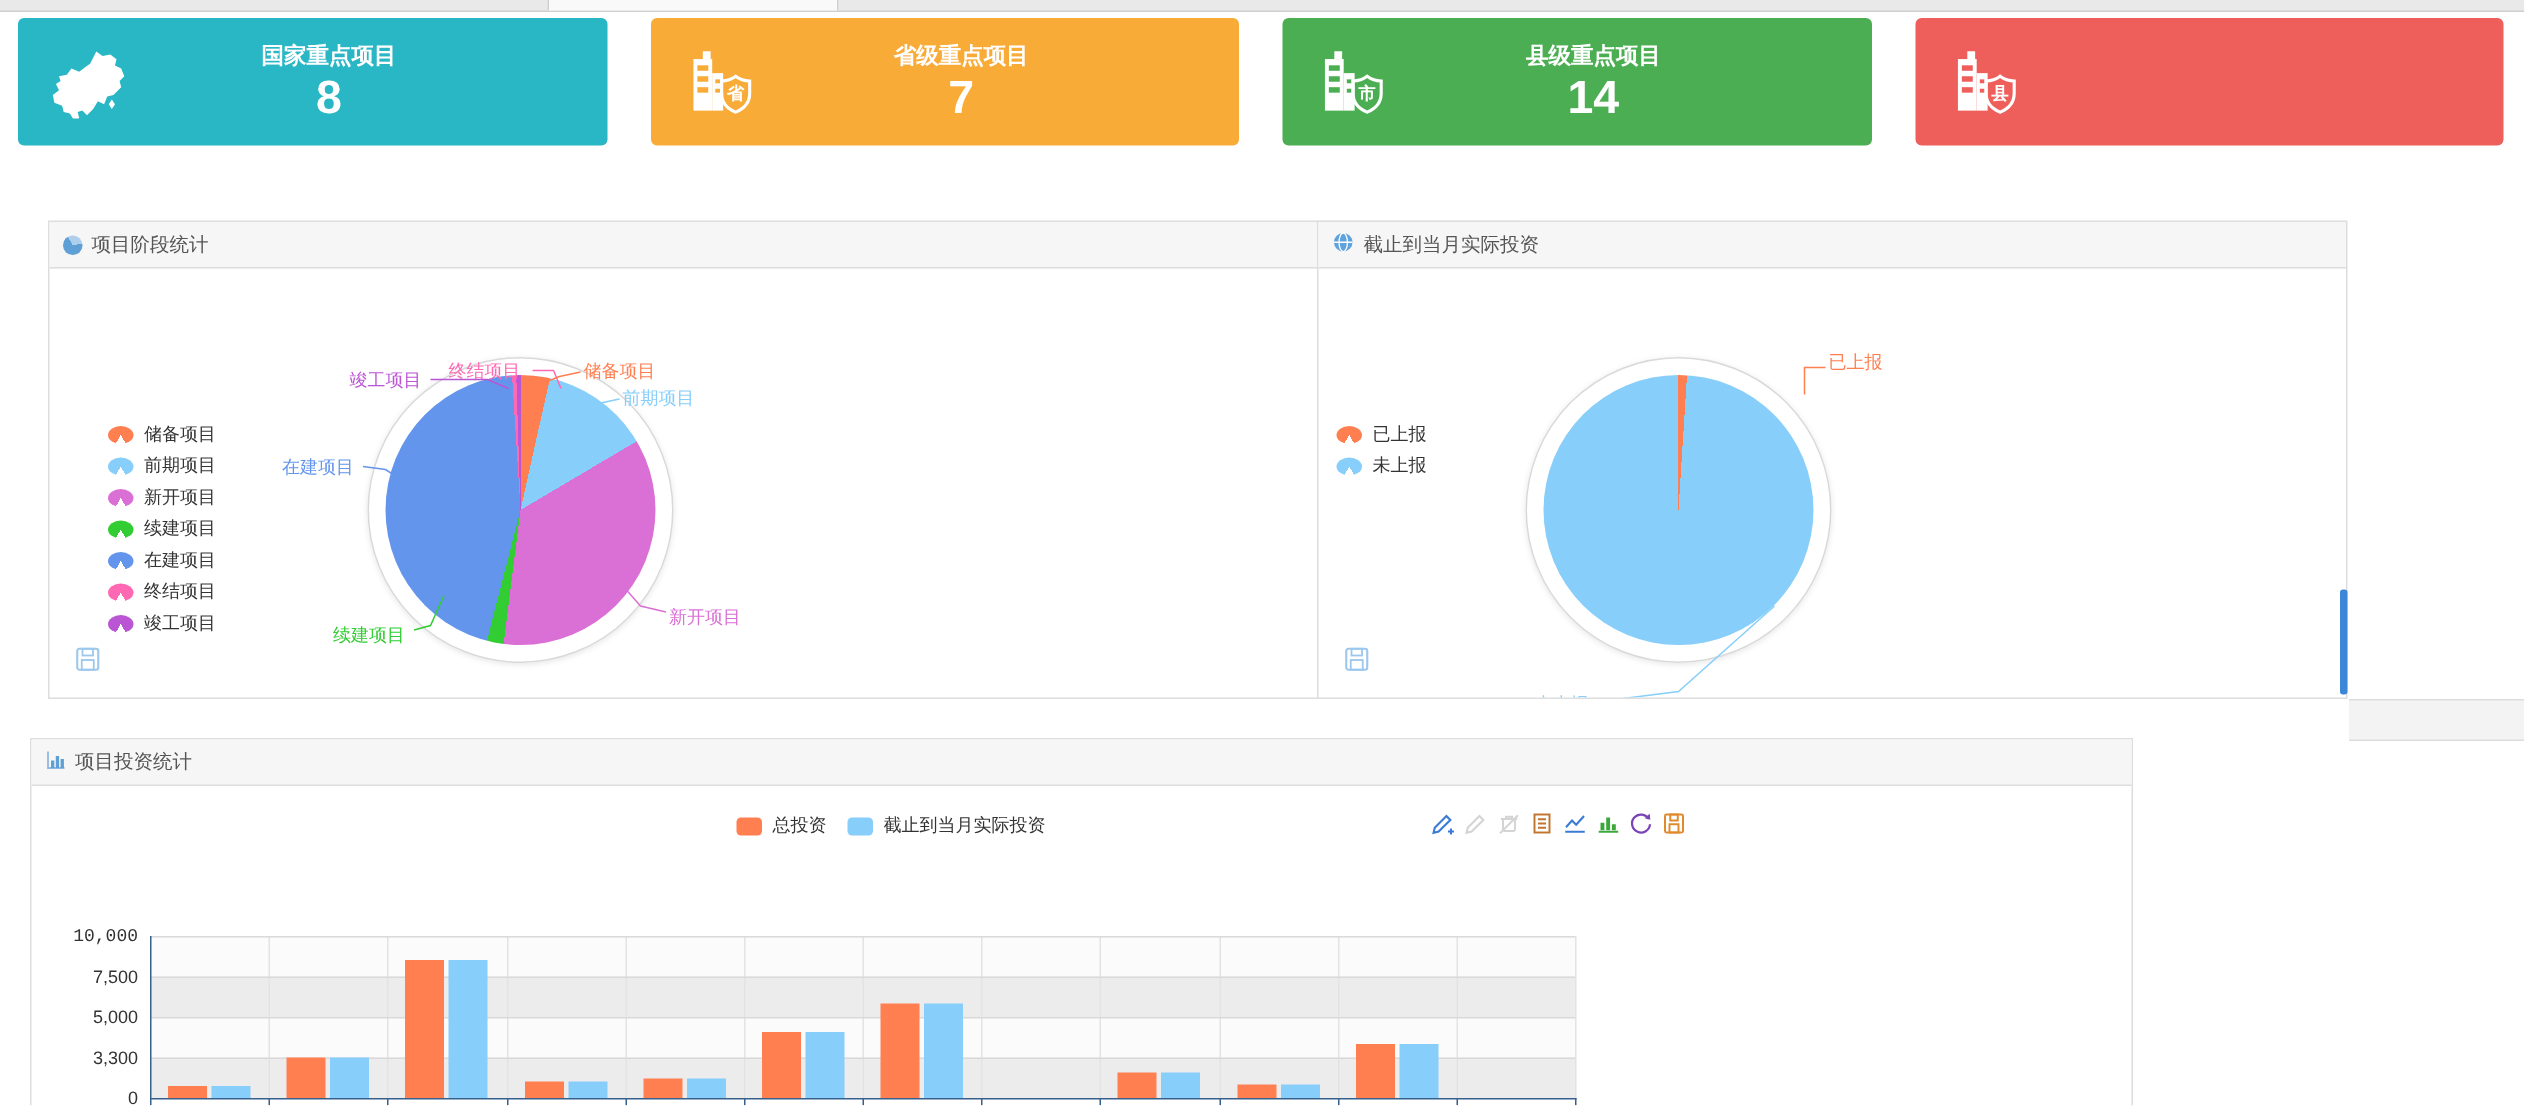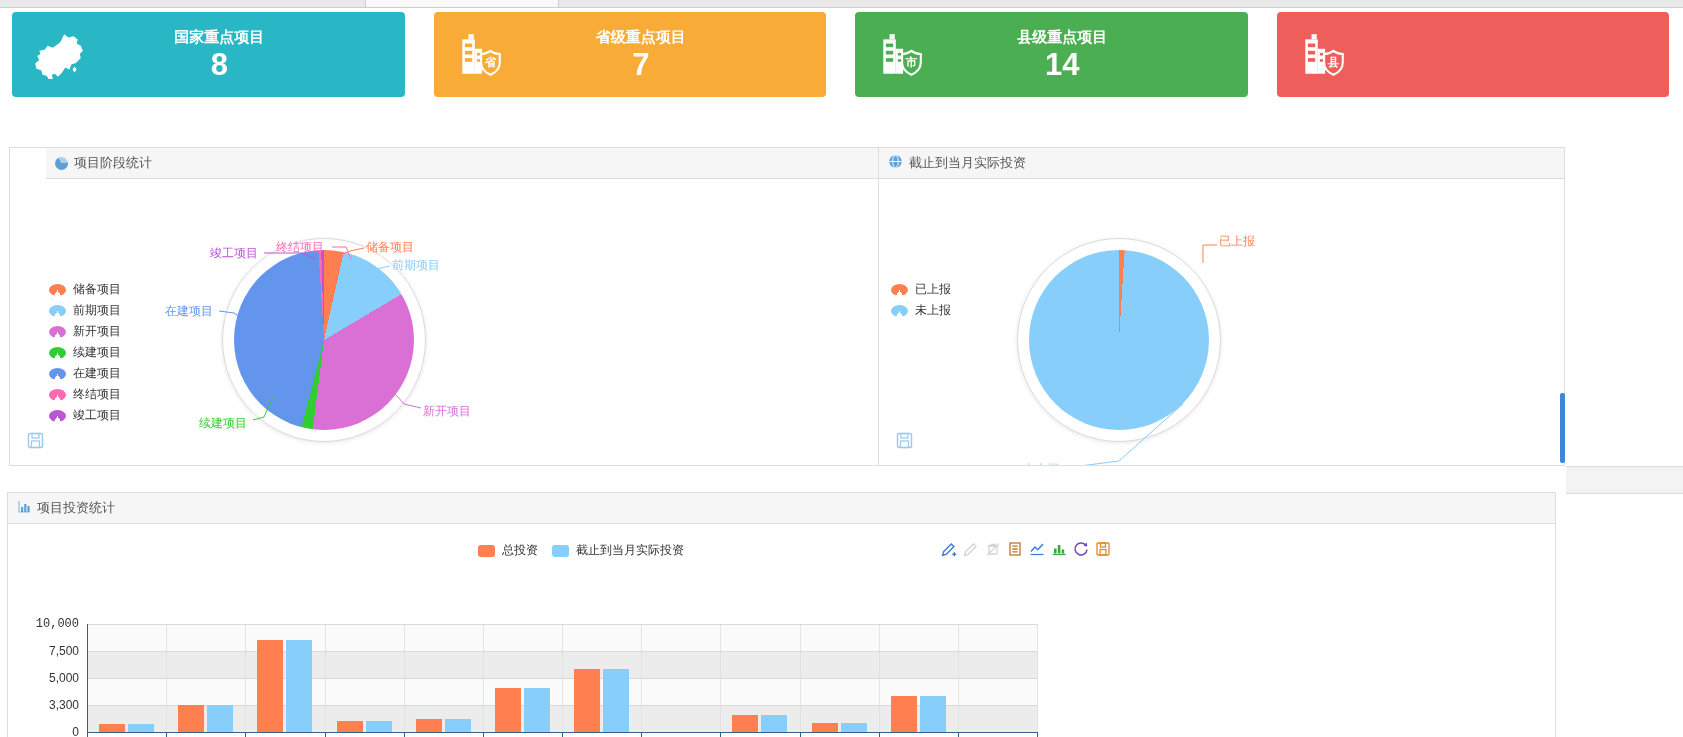--- a/index.html
+++ b/index.html
@@ -116,21 +116,21 @@
           <rect x="19" y="18" width="7" height="24" fill="#fff"></rect>
           <rect class="win" x="21" y="22" width="3" height="2.5" fill="#ee5f5c"></rect>
             <rect class="win" x="21" y="28" width="3" height="2.5" fill="#ee5f5c"></rect>
           <path d="M34 20c3.2 2.4 6.4 3 9 3v8c0 7-5.5 10.5-9 12-3.5-1.5-9-5-9-12v-8c2.6 0 5.8-.6 9-3z" fill="none" stroke="#fff" stroke-width="2"></path>
           <text x="34" y="34.5" text-anchor="middle" font-size="11" font-weight="bold" fill="#fff">县</text>
         </svg>
       </div>
     </div>
   </div>
 
-  <section class="panel" style="left:9px;top:147px;width:981px;height:319px;padding-left:36px;">
+  <section class="panel" style="left:32px;top:147px;width:981px;height:319px;">
     <div class="panel-header">
       <span class="pie-hdr-icon"></span>
       <span>项目阶段统计</span>
     </div>
     <div class="panel-body">
       <div class="pie-ring" style="left:212px;top:59px;width:202px;height:202px;"></div>
       <div class="pie" id="pie-stage" style="left: 224px; top: 71px; width: 180px; height: 180px; background: conic-gradient(rgb(255, 127, 80) 0deg, rgb(255, 127, 80) 12.6deg, rgb(135, 206, 250) 12.6deg, rgb(135, 206, 250) 59.4deg, rgb(218, 112, 214) 59.4deg, rgb(218, 112, 214) 187.2deg, rgb(50, 205, 50) 187.2deg, rgb(50, 205, 50) 194.4deg, rgb(100, 149, 237) 194.4deg, rgb(100, 149, 237) 356.4deg, rgb(255, 105, 180) 356.4deg, rgb(255, 105, 180) 358.2deg, rgb(186, 85, 211) 358.2deg, rgb(186, 85, 211) 360deg);"></div>
       <div class="v-legend" id="legend-stage" style="left:39px;top:100px;">
           <div class="legend-item">
             <span class="pie-swatch" style="background: conic-gradient(rgb(255, 127, 80) 0deg, rgb(255, 127, 80) 150deg, transparent 150deg, transparent 210deg, rgb(255, 127, 80) 210deg, rgb(255, 127, 80) 360deg);"></span>
@@ -220,21 +220,21 @@
       <span class="save-float" style="left:17px;bottom:12px;">
         <svg width="17" height="17" viewBox="0 0 17 17">
           <rect x="1.5" y="1.5" width="14" height="14" rx="1.5" fill="none" stroke="#9cc7ee" stroke-width="1.4"></rect>
           <rect x="5" y="1.5" width="7" height="4.5" fill="none" stroke="#9cc7ee" stroke-width="1.2"></rect>
           <rect x="4.5" y="9" width="8" height="6.5" fill="none" stroke="#9cc7ee" stroke-width="1.2"></rect>
         </svg>
       </span>
     </div>
   </section>
 
-  <section class="panel" style="left:7px;top:492px;width:1549px;height:246px;border-bottom:none;">
+  <section class="panel" style="left:20px;top:492px;width:1402px;height:246px;border-bottom:none;">
     <div class="panel-header">
       <span>
         <svg width="14" height="14" viewBox="0 0 14 14">
           <path d="M2 1v11h11" stroke="#8fb9e0" stroke-width="1.2" fill="none"></path>
           <rect x="4" y="7" width="2.2" height="5" fill="#5e9fd6"></rect>
           <rect x="7.2" y="4" width="2.2" height="8" fill="#5e9fd6"></rect>
           <rect x="10.4" y="6" width="2.2" height="6" fill="#5e9fd6"></rect>
         </svg>
       </span>
       <span>项目投资统计</span>

